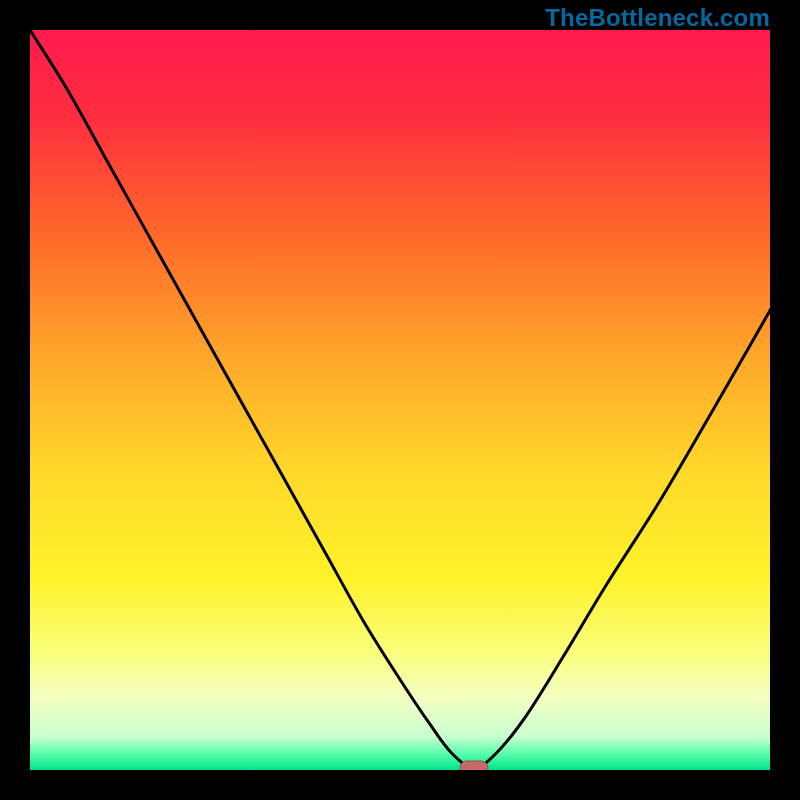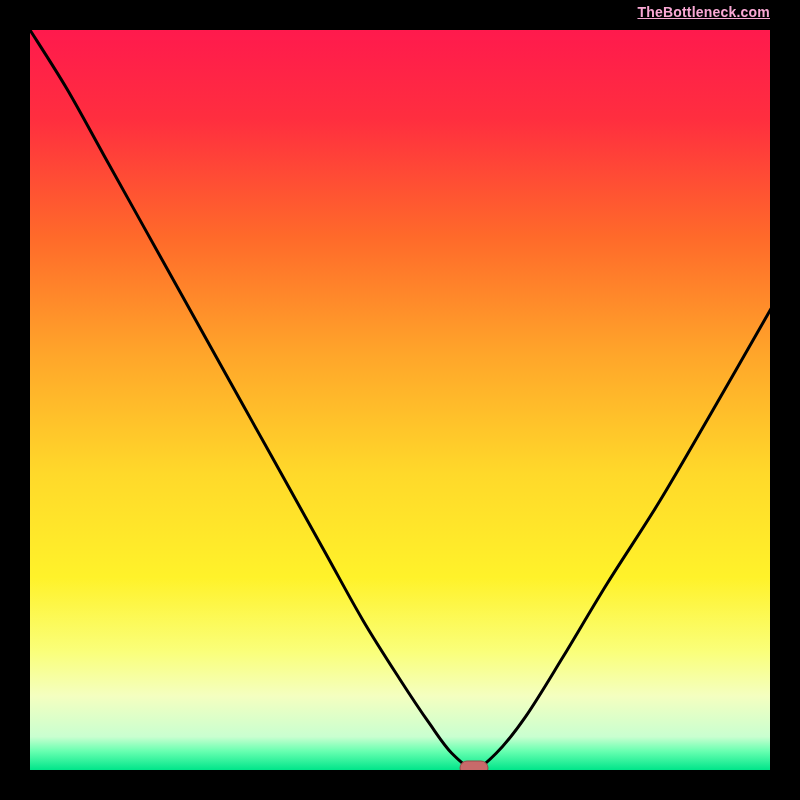--- a/index.html
+++ b/index.html
@@ -22,26 +22,25 @@
     top: 30px;
     width: 740px;
     height: 740px;
     overflow: hidden;
   }
   .watermark {
     position: absolute;
     top: 4px;
     right: 30px;
     font-family: Arial, Helvetica, sans-serif;
-    font-size: 14px;
+    font-size: 24px;
     font-weight: 600;
-    color: #f9a8d4;
+    color: #0369a1;
     letter-spacing: 0.2px;
     user-select: none;
-    text-decoration: underline;
   }
 </style>
 </head>
 <body>
 
 <div class="outer">
   <div class="watermark">TheBottleneck.com</div>
 
   <div class="plot">
     <svg id="chart-svg" width="740" height="740" viewBox="0 0 740 740" preserveAspectRatio="none">

